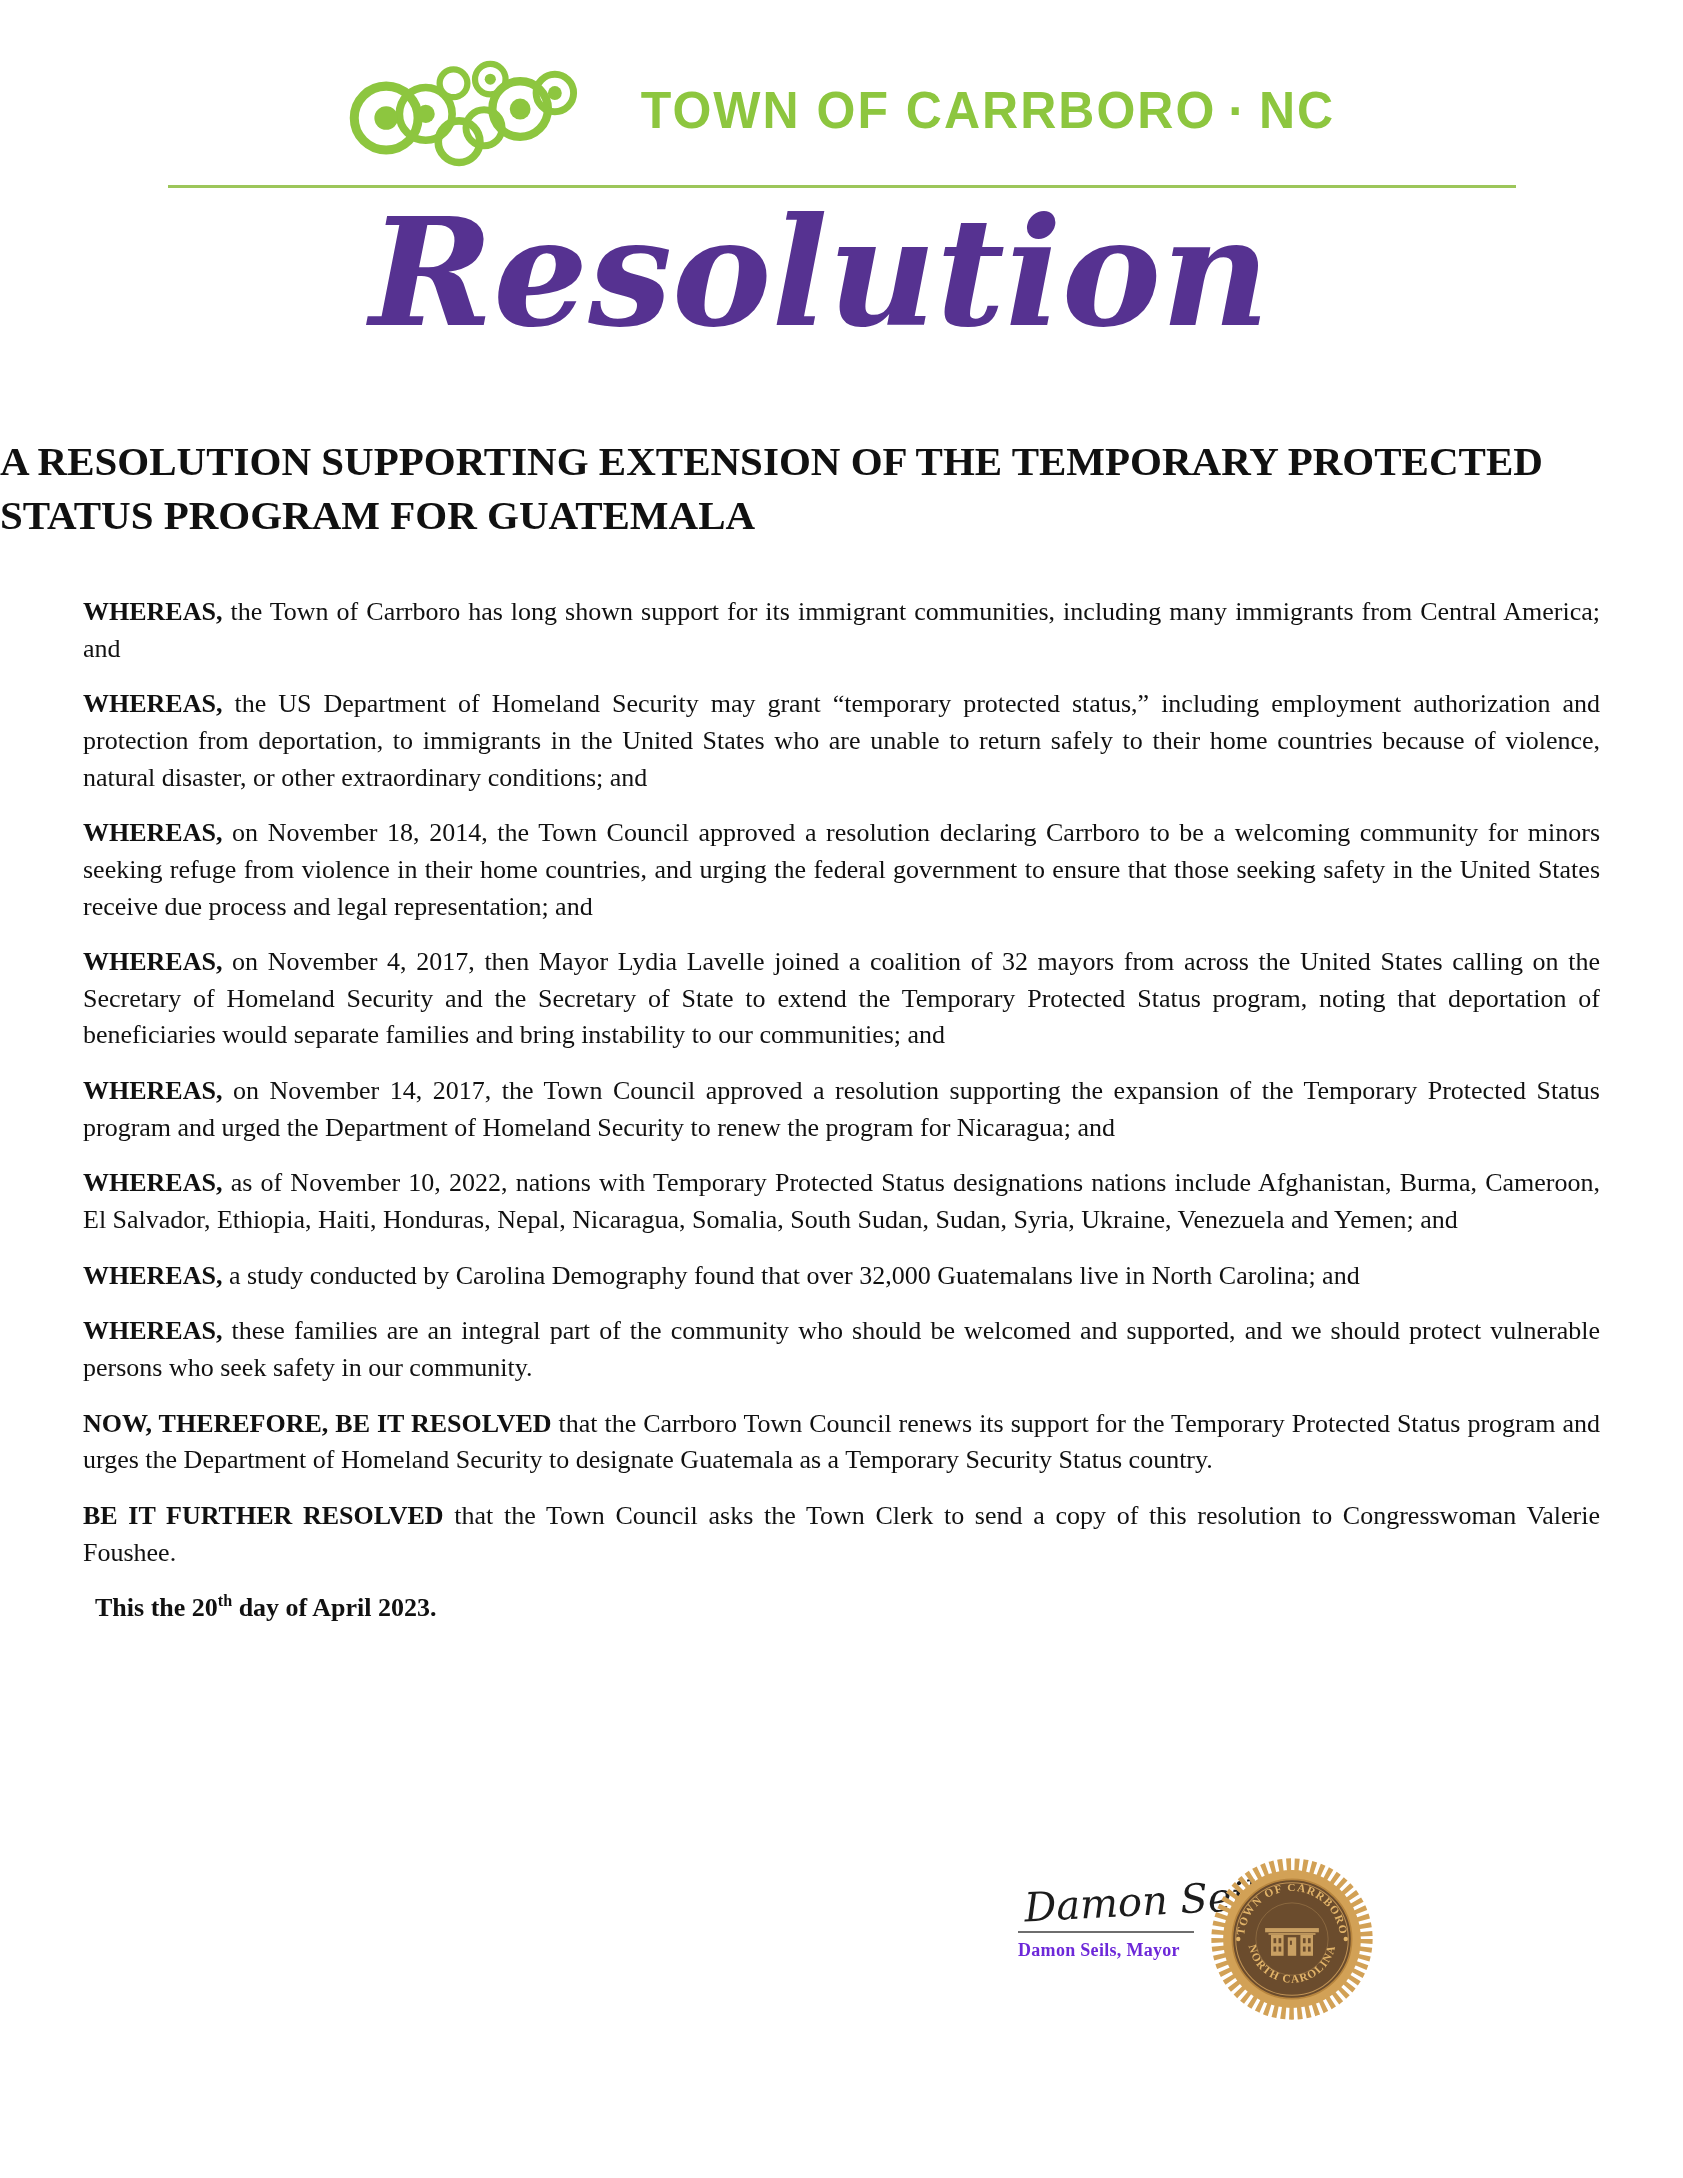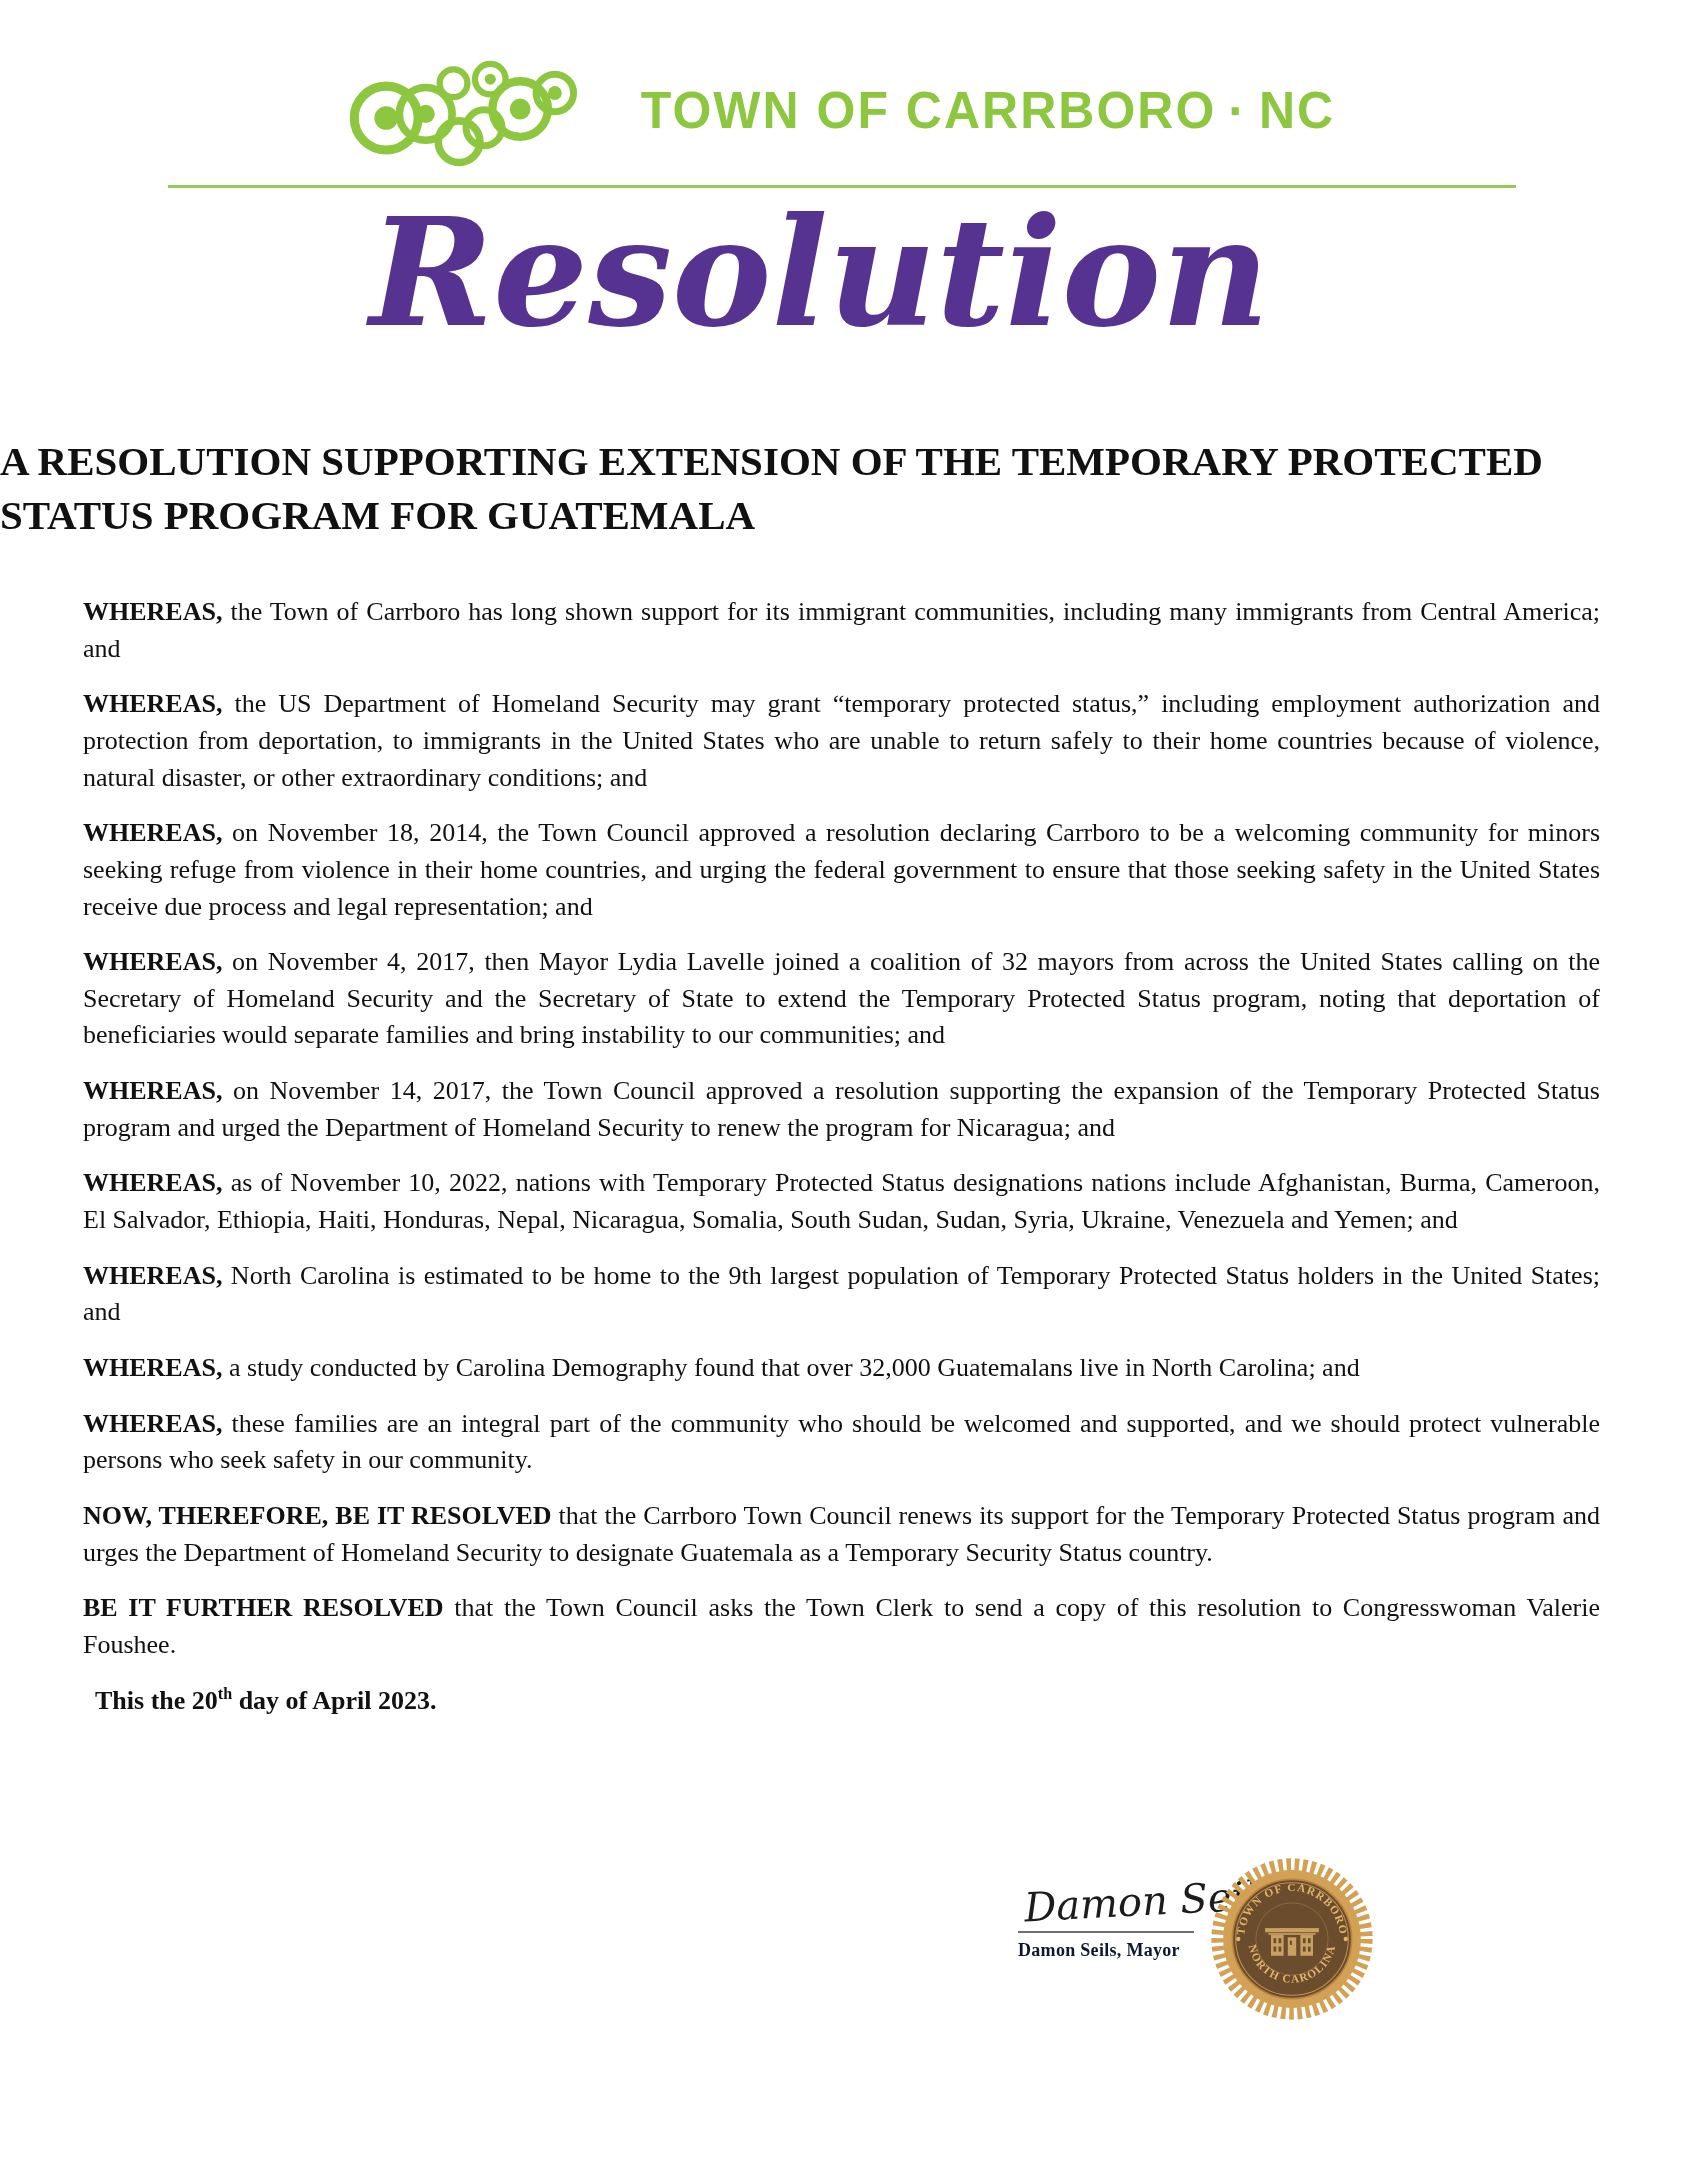--- a/index.html
+++ b/index.html
@@ -95,21 +95,21 @@
     margin-left: 6px;
   }
   .sig-rule {
     width: 176px;
     border-top: 2px solid #6e6e6e;
     margin: 6px 0 7px 0;
   }
   .sig-name {
     font-weight: 700;
     font-size: 18px;
-    color: #0f172a;
+    color: #6d28d9;
     letter-spacing: 0.3px;
   }
 
   
   .seal-svg {
     position: absolute;
     left: 1208px;
     top: 1855px;
     width: 168px;
     height: 168px;
@@ -154,21 +154,20 @@
     <span>STATUS PROGRAM FOR GUATEMALA</span>
   </h1>
 
   <section class="body-text">
     <p><span class="lead">WHEREAS,</span><span> the Town of Carrboro has long shown support for its immigrant communities, including many immigrants from Central America; and</span></p>
     <p><span class="lead">WHEREAS,</span><span> the US Department of Homeland Security may grant “temporary protected status,” including employment authorization and protection from deportation, to immigrants in the United States who are unable to return safely to their home countries because of violence, natural disaster, or other extraordinary conditions; and</span></p>
     <p><span class="lead">WHEREAS,</span><span> on November 18, 2014, the Town Council approved a resolution declaring Carrboro to be a welcoming community for minors seeking refuge from violence in their home countries, and urging the federal government to ensure that those seeking safety in the United States receive due process and legal representation; and</span></p>
     <p><span class="lead">WHEREAS,</span><span> on November 4, 2017, then Mayor Lydia Lavelle joined a coalition of 32 mayors from across the United States calling on the Secretary of Homeland Security and the Secretary of State to extend the Temporary Protected Status program, noting that deportation of beneficiaries would separate families and bring instability to our communities; and</span></p>
     <p><span class="lead">WHEREAS,</span><span> on November 14, 2017, the Town Council approved a resolution supporting the expansion of the Temporary Protected Status program and urged the Department of Homeland Security to renew the program for Nicaragua; and</span></p>
     <p><span class="lead">WHEREAS,</span><span> as of November 10, 2022, nations with Temporary Protected Status designations nations include Afghanistan, Burma, Cameroon, El Salvador, Ethiopia, Haiti, Honduras, Nepal, Nicaragua, Somalia, South Sudan, Sudan, Syria, Ukraine, Venezuela and Yemen; and</span></p>
-    <p><span class="lead">WHEREAS,</span><span> North Carolina is estimated to be home to the 9th largest population of Temporary Protected Status holders in the United States; and</span></p>
     <p><span class="lead">WHEREAS,</span><span> a study conducted by Carolina Demography found that over 32,000 Guatemalans live in North Carolina; and</span></p>
     <p><span class="lead">WHEREAS,</span><span> these families are an integral part of the community who should be welcomed and supported, and we should protect vulnerable persons who seek safety in our community.</span></p>
     <p><span class="lead">NOW, THEREFORE, BE IT RESOLVED</span><span> that the Carrboro Town Council renews its support for the Temporary Protected Status program and urges the Department of Homeland Security to designate Guatemala as a Temporary Security Status country.</span></p>
     <p><span class="lead">BE IT FURTHER RESOLVED</span><span> that the Town Council asks the Town Clerk to send a copy of this resolution to Congresswoman Valerie Foushee.</span></p>
     <p class="date-line"><span>This the 20</span><sup>th</sup><span> day of April 2023.</span></p>
   </section>
 
   <div class="signature-block">
     <div class="sig-script">Damon Seil</div>
     <div class="sig-rule"></div>

